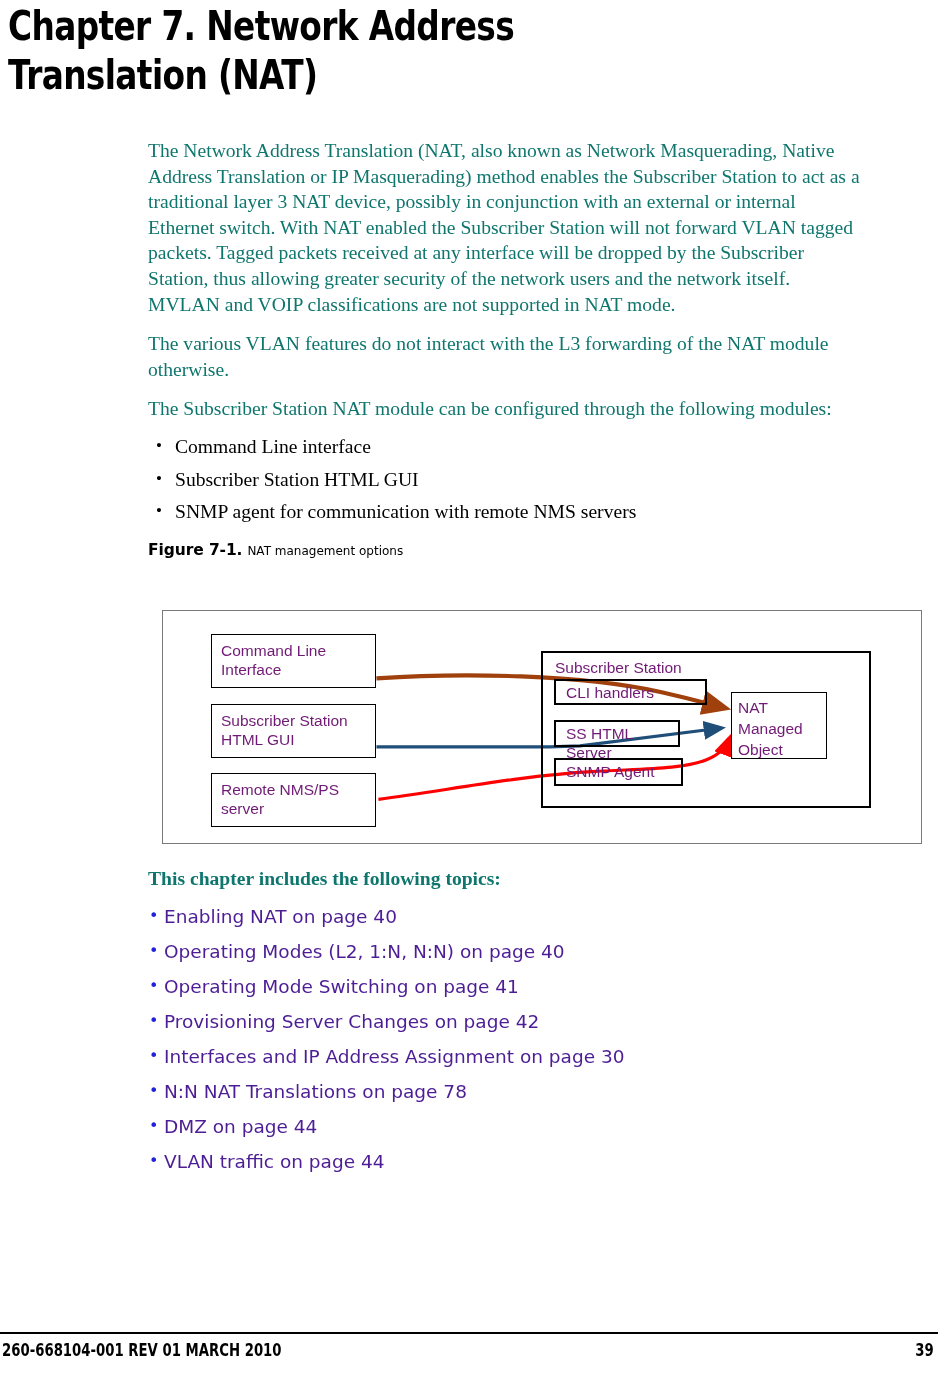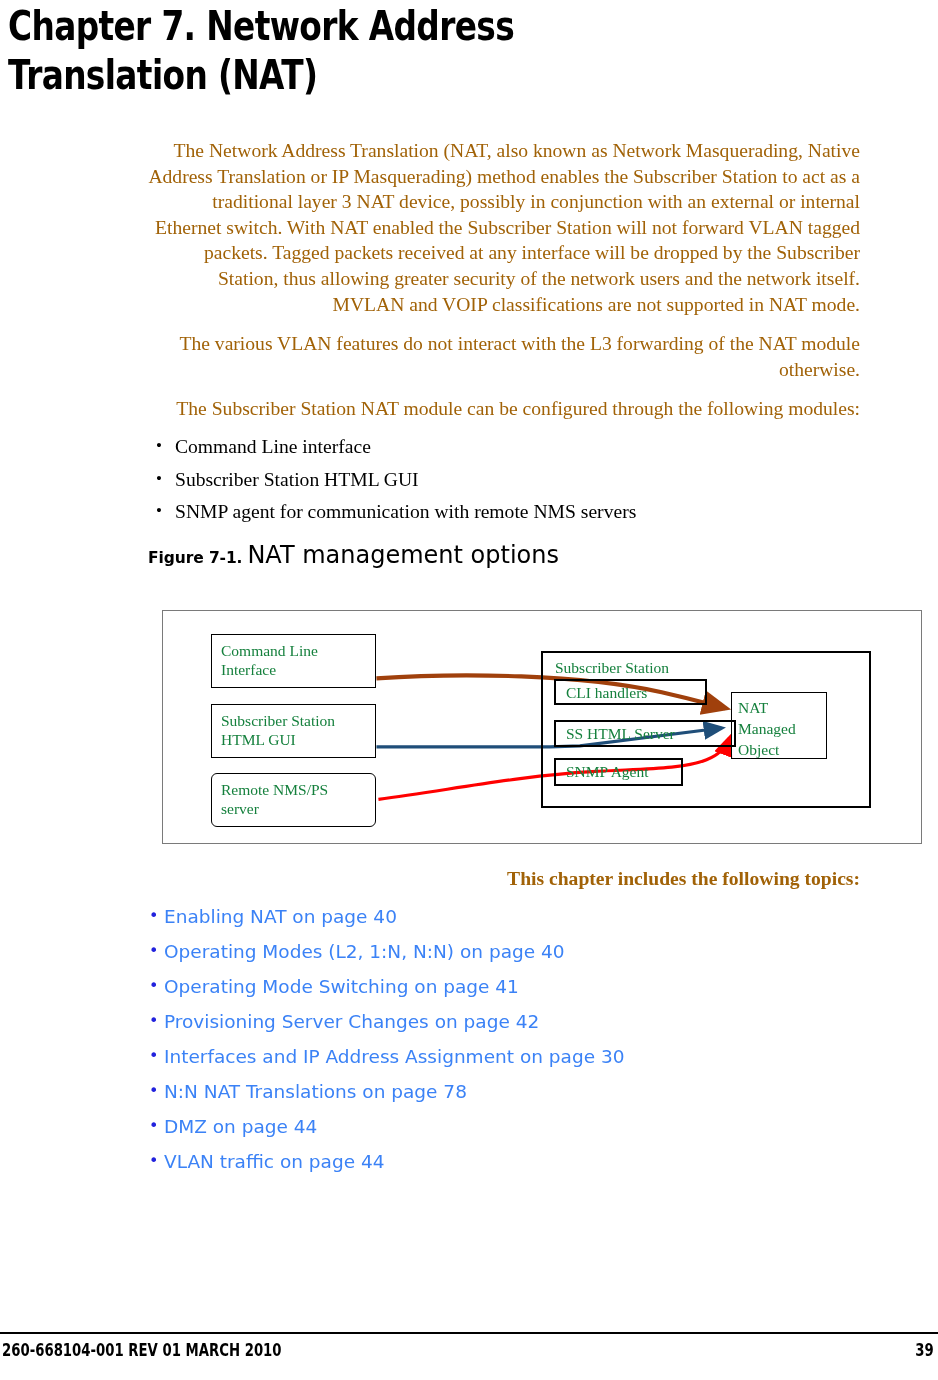--- a/index.html
+++ b/index.html
@@ -39,22 +39,22 @@
     left: 148px;
     top: 0;
     width: 712px;
   }
 
   p.body {
     margin: 0 0 12px 0;
     font-family: "Liberation Serif", serif;
     font-size: 19.6px;
     line-height: 25.6px;
-    text-align: right;
-    color: #a16207;
+    text-align: left;
+    color: #0f766e;
   }
 
   ul.bullets {
     list-style: none;
     margin: 0 0 6px 0;
     padding: 0;
   }
   ul.bullets li {
     position: relative;
     padding-left: 27px;
@@ -78,21 +78,21 @@
     white-space: nowrap;
   }
   .fig-caption .fig-label {
     font-family: "DejaVu Sans", sans-serif;
     font-weight: bold;
     font-size: 15.5px;
     letter-spacing: -0.1px;
   }
   .fig-caption .fig-title {
     font-family: "DejaVu Sans", sans-serif;
-    font-size: 24px;
+    font-size: 12px;
     padding-left: 5px;
   }
 
   
   .figure-frame {
     position: absolute;
     left: 162px;
     top: 610px;
     width: 760px;
     height: 234px;
@@ -107,65 +107,65 @@
     width: 100%;
     height: 100%;
     overflow: visible;
   }
 
   .dbox {
     position: absolute;
     border: 1.5px solid #000;
     box-sizing: border-box;
     background: transparent;
-    font-family: Liberation Serif, serif;
+    font-family: Liberation Sans, sans-serif;
     font-size: 15.5px;
     line-height: 19px;
-    color: #15803d;
+    color: #701a75;
   }
   .dbox .dtext {
     position: absolute;
     left: 9px;
     top: 6px;
     white-space: pre-line;
   }
 
   
   #box-cli      { left: 48px;  top: 23px;  width: 165px; height: 54px; }
   #box-gui      { left: 48px;  top: 93px;  width: 165px; height: 54px; }
-  #box-nms      { left: 48px;  top: 162px; width: 165px; height: 54px; border-radius: 6px; }
+  #box-nms      { left: 48px;  top: 162px; width: 165px; height: 54px; }
 
   
   #box-ss       { left: 378px; top: 40px;  width: 330px; height: 157px; border-width: 2px; }
   #box-ss .dtext { left: 12px; top: 5px; }
 
   
   #box-clih     { left: 391px; top: 68px;  width: 153px; height: 26px; border-width: 2px; }
-  #box-html     { left: 391px; top: 109px; width: 182px; height: 27px; border-width: 2px; }
+  #box-html     { left: 391px; top: 109px; width: 126px; height: 27px; border-width: 2px; }
   #box-snmp     { left: 391px; top: 147px; width: 129px; height: 28px; border-width: 2px; }
   #box-clih .dtext, #box-html .dtext, #box-snmp .dtext { top: 2px; left: 10px; }
 
   
   #box-nat      { left: 568px; top: 81px;  width: 96px; height: 67px; }
   #box-nat .dtext { left: 6px; top: 4px; line-height: 21px; }
 
   
   .topics {
     list-style: none;
     margin: 0;
     padding: 0;
   }
   .topics li {
     position: relative;
     padding-left: 16px;
     margin-bottom: 13px;
     font-family: "DejaVu Sans", sans-serif;
     font-size: 18.5px;
     line-height: 22px;
-    color: #3b82f6;
+    color: #4c1d95;
   }
   .topics li::before {
     content: "\2022";
     position: absolute;
     left: 1px;
     top: -1px;
     font-size: 16px;
     color: #2222dd;
   }
 

